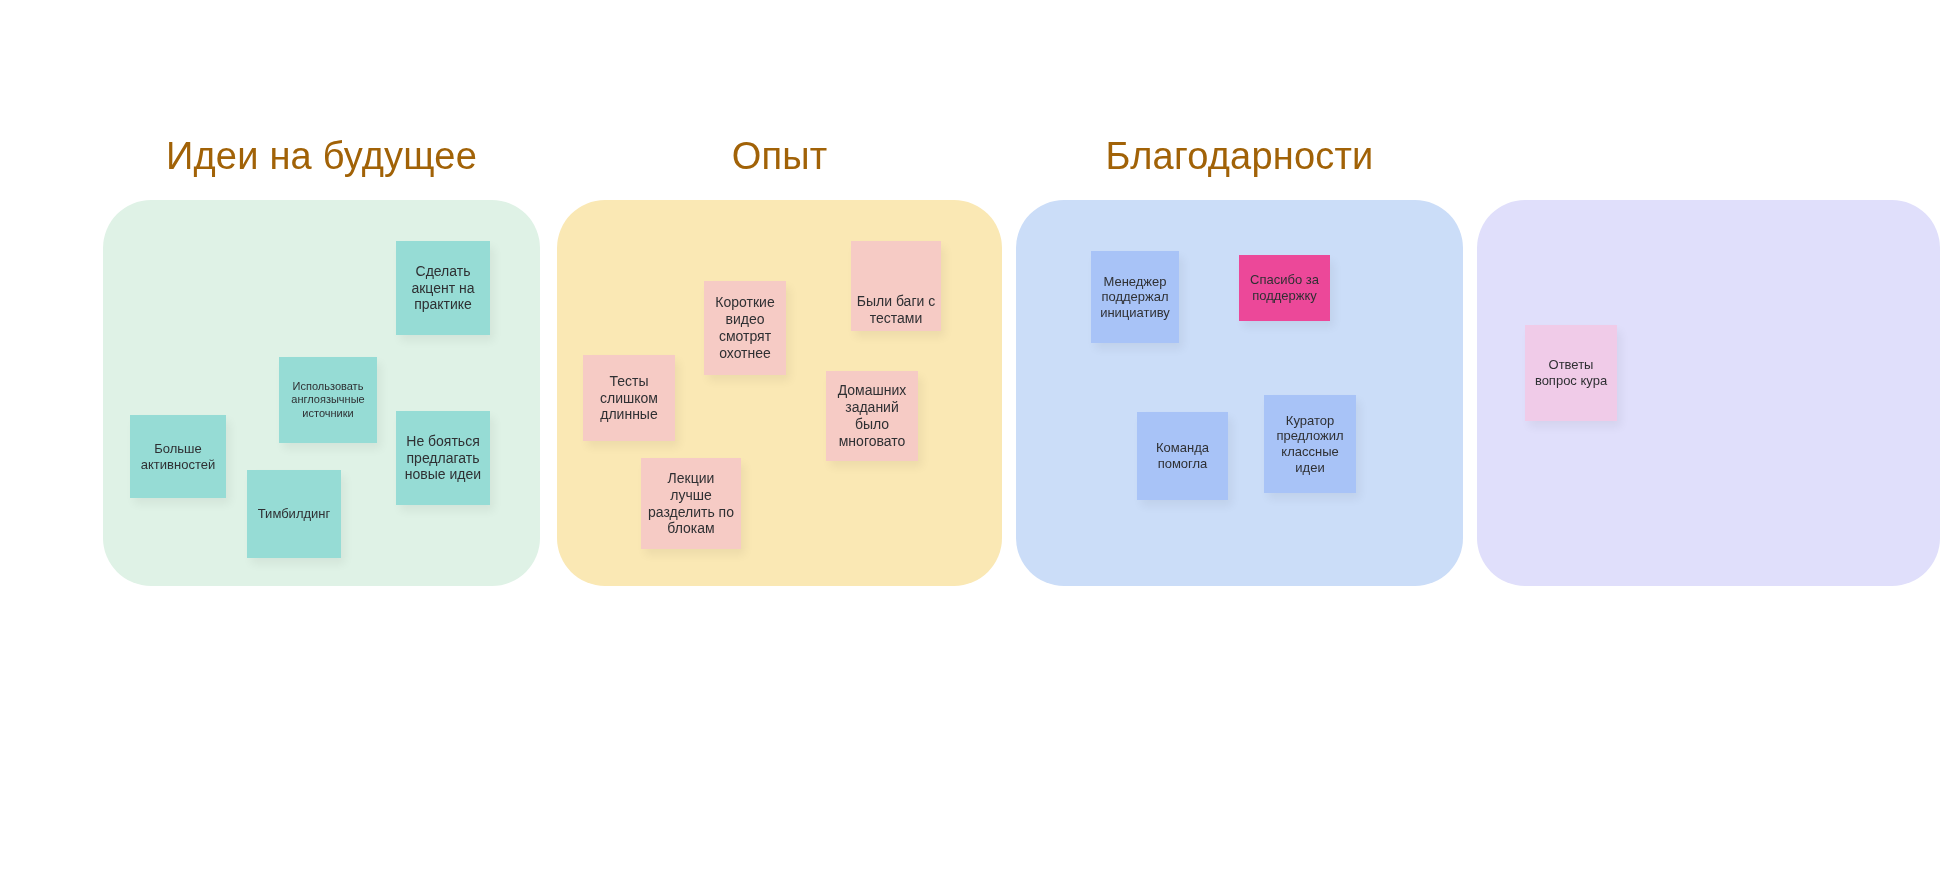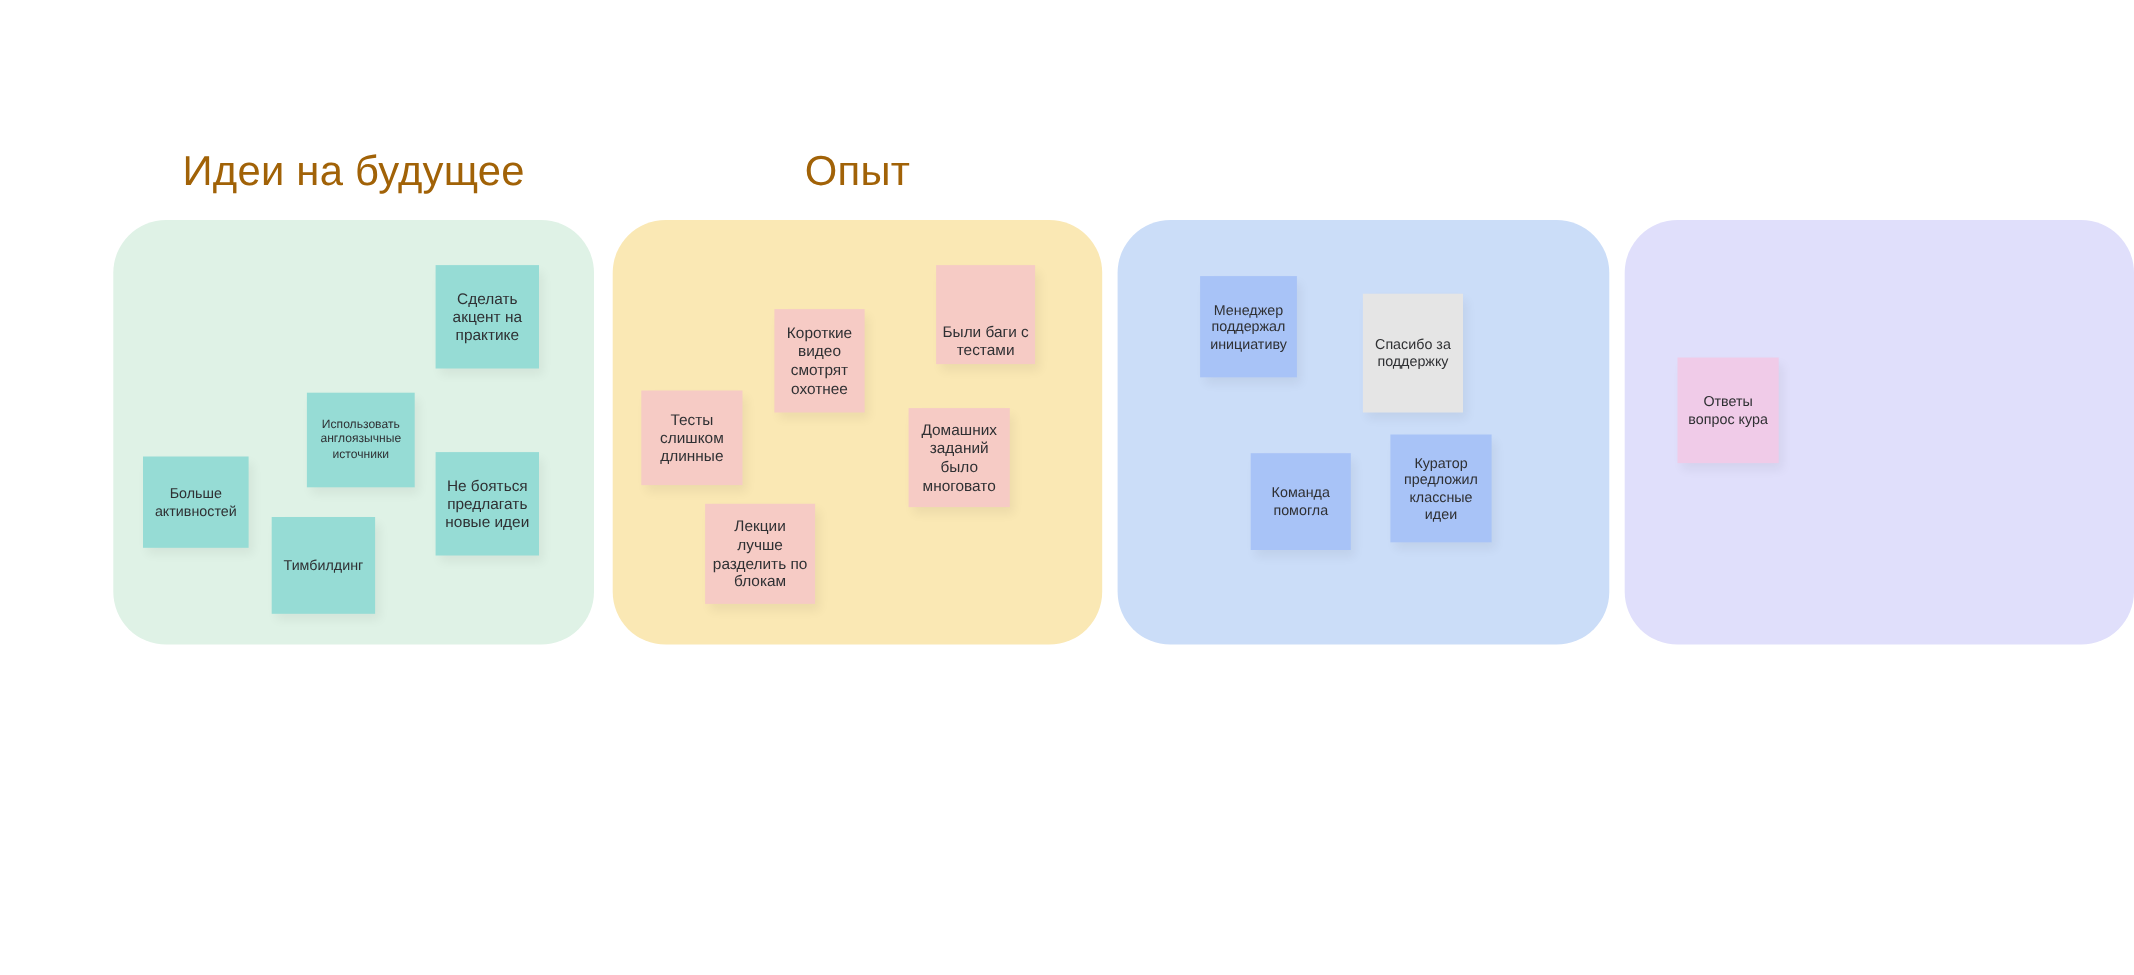--- a/index.html
+++ b/index.html
@@ -90,25 +90,26 @@
         <span>Тесты слишком длинные</span>
       </div>
       <div class="note" style="left: 826px; top: 371px; width: 92px; height: 90px; background: rgb(246, 203, 197); font-size: 14px;">
         <span>Домашних заданий было многовато</span>
       </div>
       <div class="note" style="left: 641px; top: 458px; width: 100px; height: 91px; background: rgb(246, 203, 197); font-size: 14px;">
         <span>Лекции лучше разделить по блокам</span>
       </div>
     </div>
     <div class="column" style="left: 0px; top: 0px; width: 1940px; height: 886px;">
+      <div class="column-title" style="left: 1016px; top: 137px; width: 447px;">Благодарности</div>
       <div class="column-body" style="left: 1016px; top: 200px; width: 447px; height: 386px; background: rgb(203, 221, 248);"></div>
       <div class="note" style="left: 1091px; top: 251px; width: 88px; height: 92px; background: rgb(168, 195, 247); font-size: 13px;">
         <span>Менеджер поддержал инициативу</span>
       </div>
-      <div class="note" style="left: 1239px; top: 255px; width: 91px; height: 108px; background: #e5e5e5; font-size: 13px; margin-top: 12px;">
+      <div class="note" style="left: 1239px; top: 255px; width: 91px; height: 66px; background: #ec4899; font-size: 13px;">
         <span>Спасибо за поддержку</span>
       </div>
       <div class="note" style="left: 1137px; top: 412px; width: 91px; height: 88px; background: rgb(168, 195, 247); font-size: 13px;">
         <span>Команда помогла</span>
       </div>
       <div class="note" style="left: 1264px; top: 395px; width: 92px; height: 98px; background: rgb(168, 195, 247); font-size: 13px;">
         <span>Куратор предложил классные идеи</span>
       </div>
     </div>
     <div class="column" style="left: 0px; top: 0px; width: 1940px; height: 813px;">

